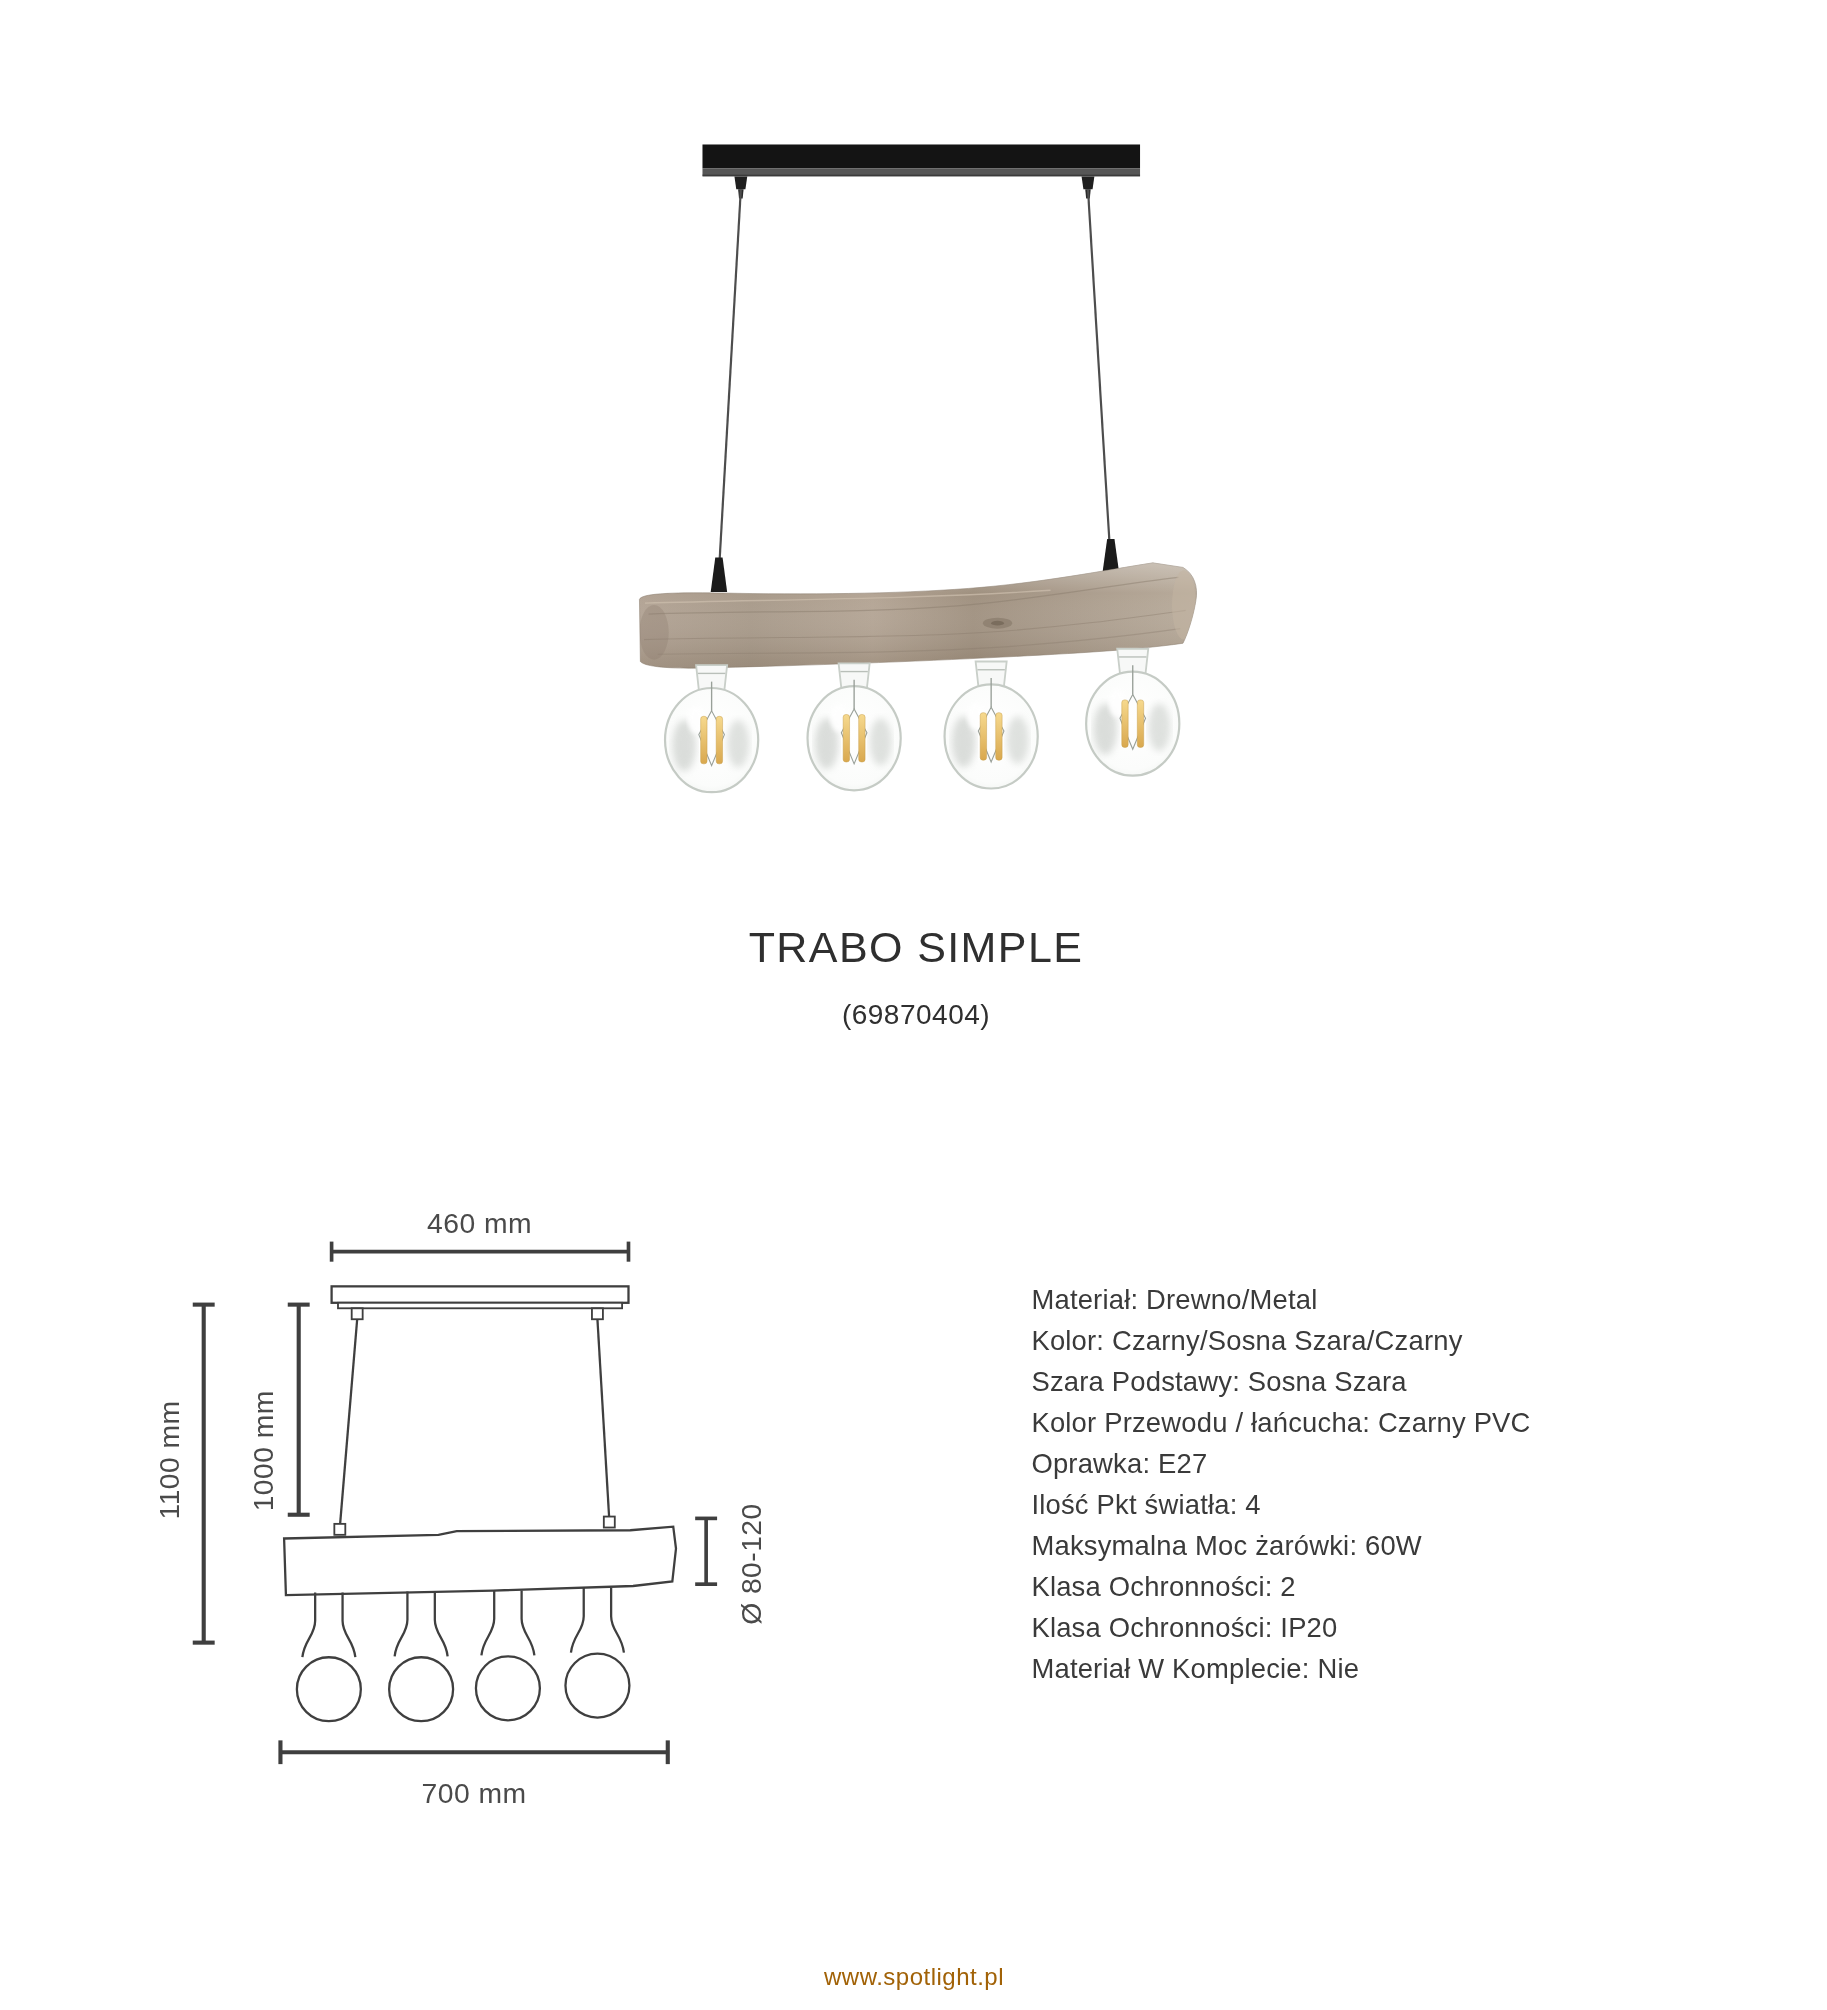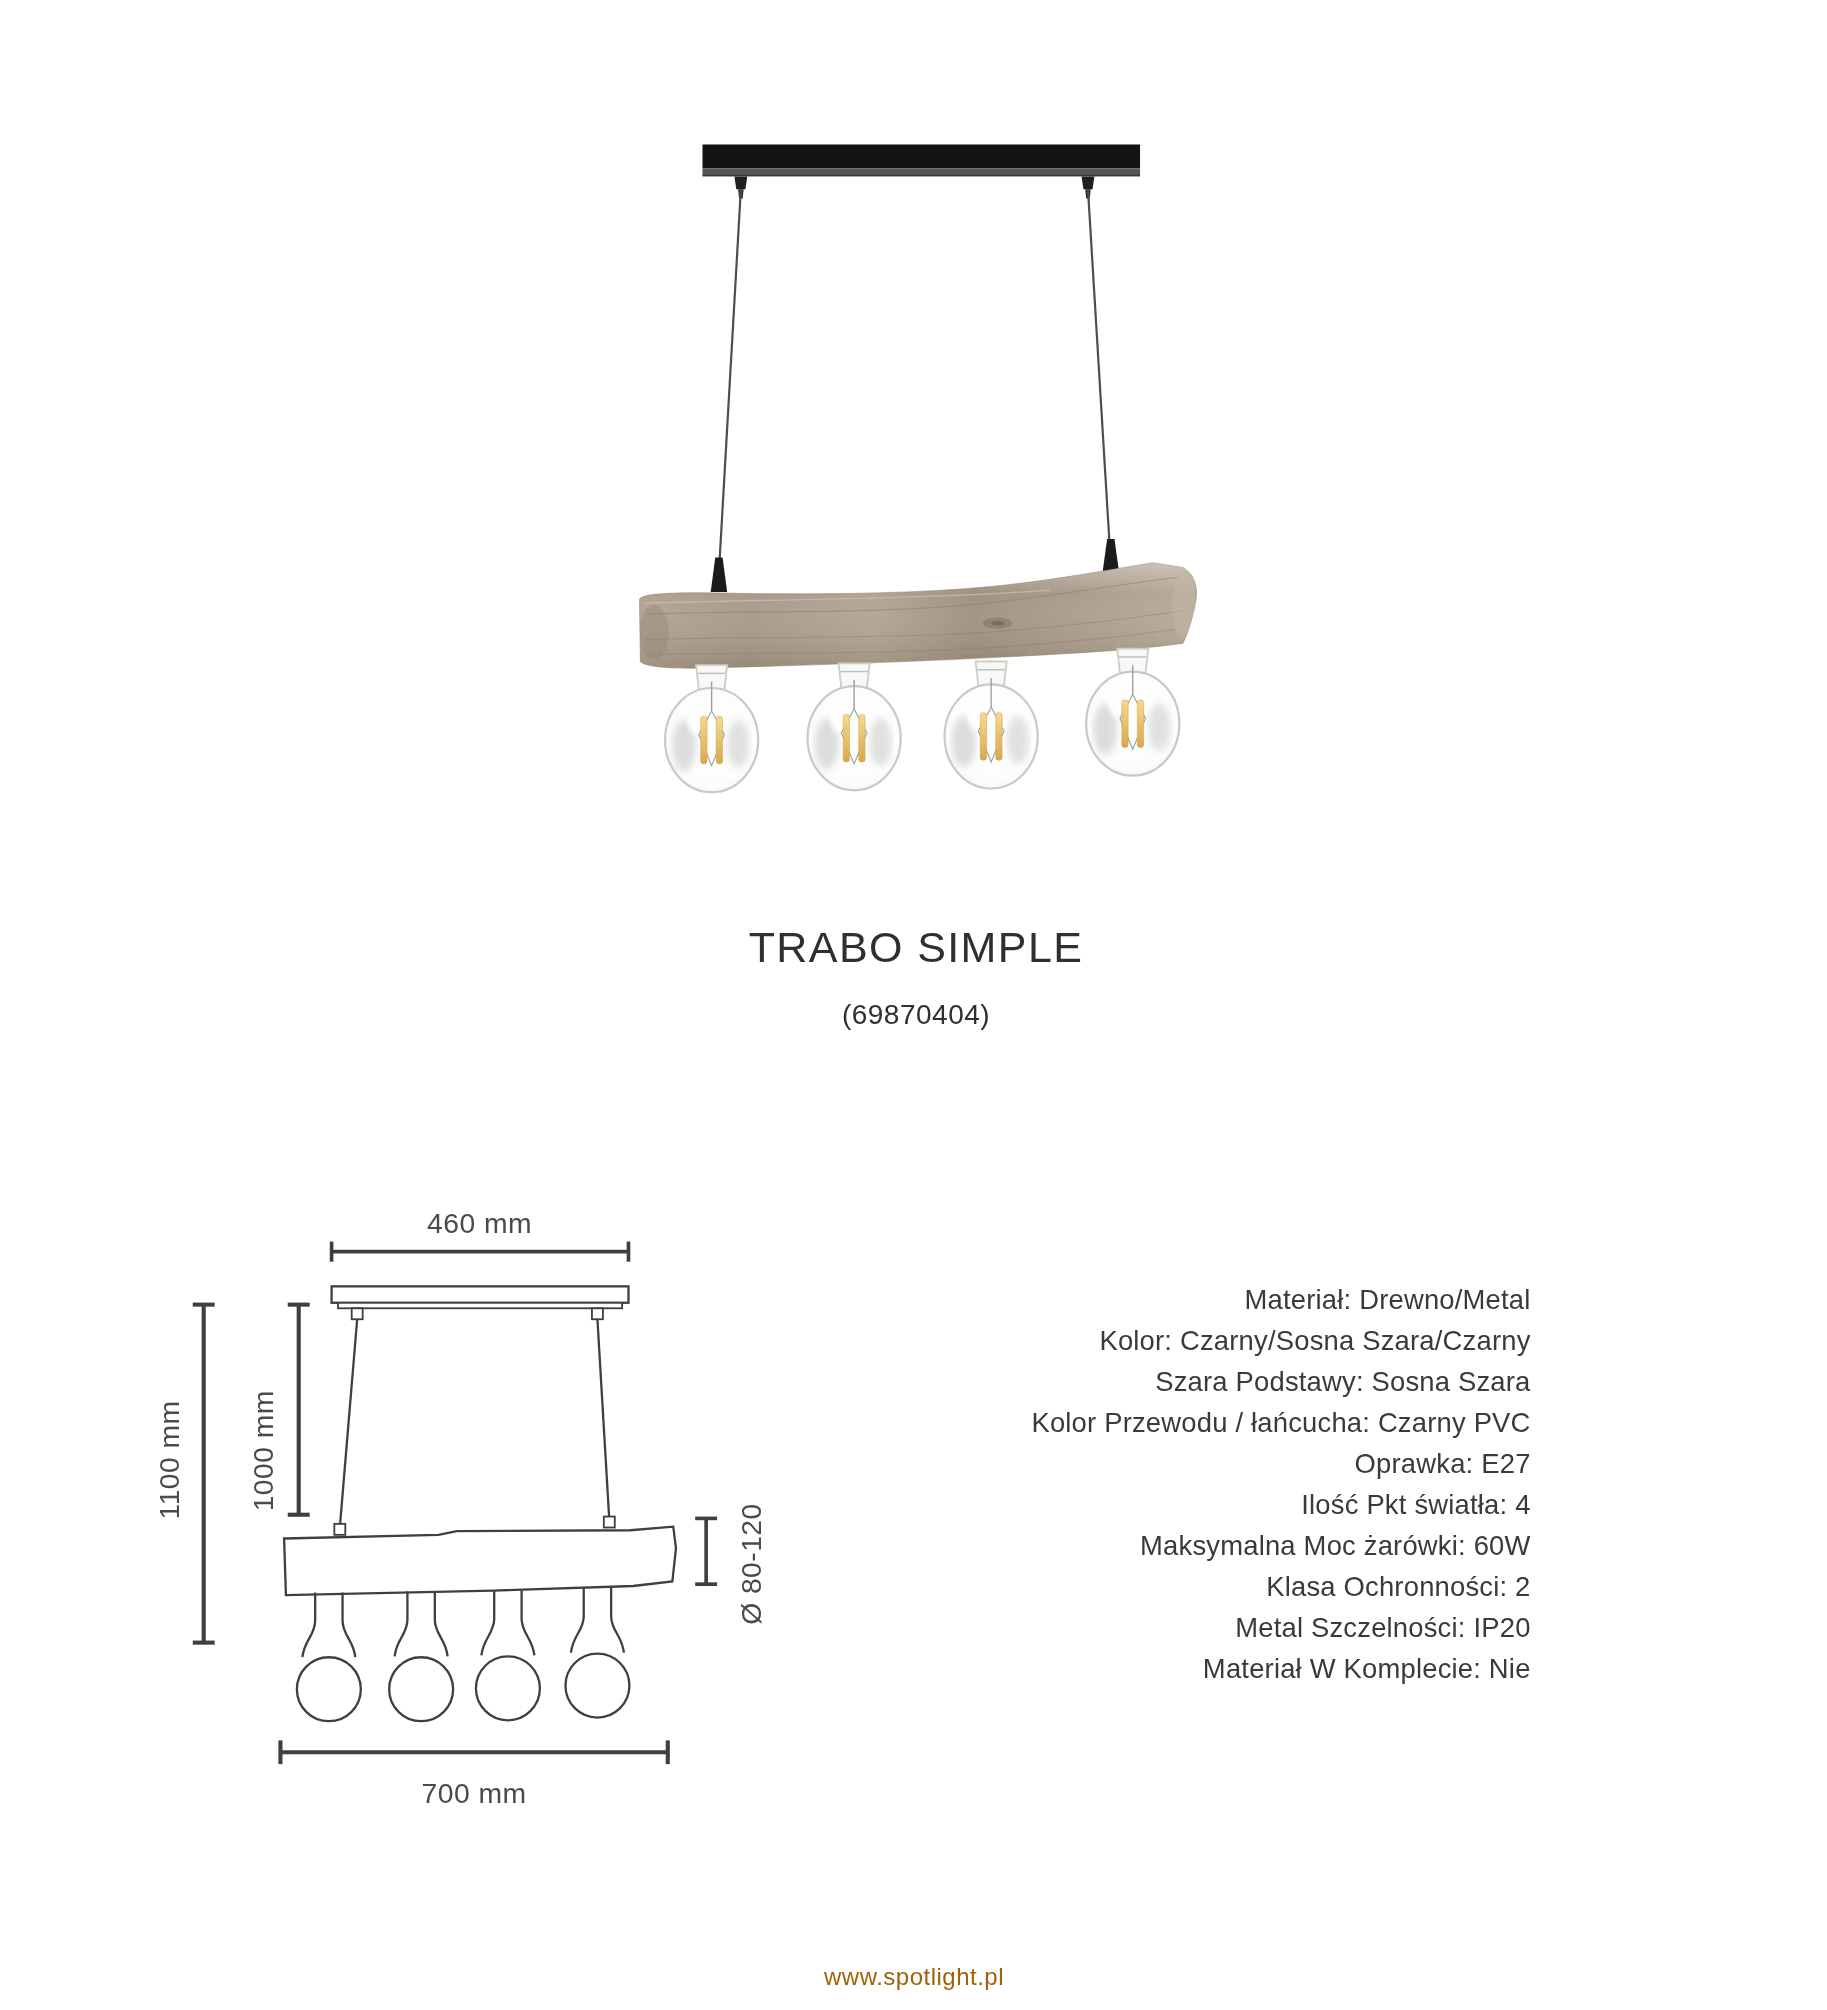--- a/index.html
+++ b/index.html
@@ -11,21 +11,21 @@
   .title{
     position:absolute;left:916px;top:923px;transform:translateX(-50%);
     font-size:43px;font-weight:300;letter-spacing:1.4px;color:#2f2f2f;white-space:nowrap;
   }
   .code{
     position:absolute;left:916px;top:979px;transform:translateX(-50%);
     font-size:28px;font-weight:300;letter-spacing:0.5px;color:#2f2f2f;white-space:nowrap;margin-top:20px;
   }
   .specs{
     position:absolute;left:1281px;top:1279px;transform:translateX(-50%);
-    text-align:right;font-size:27.4px;line-height:41px;color:#3a3a3a;
+    text-align:left;font-size:27.4px;line-height:41px;color:#3a3a3a;
     letter-spacing:0.2px;white-space:nowrap;
   }
   .footer{
     position:absolute;left:914px;top:1963px;transform:translateX(-50%);
     font-size:24px;color:#a16207;letter-spacing:0.5px;white-space:nowrap;
   }
   .dim{
     font-family:"Liberation Sans", sans-serif;
     font-size:31px;fill:#4a4a4a;letter-spacing:0.5px;
   }
@@ -239,20 +239,20 @@
 
 <div class="specs">
   <div>Materiał: Drewno/Metal</div>
   <div>Kolor: Czarny/Sosna Szara/Czarny</div>
   <div>Szara Podstawy: Sosna Szara</div>
   <div>Kolor Przewodu / łańcucha: Czarny PVC</div>
   <div>Oprawka: E27</div>
   <div>Ilość Pkt światła: 4</div>
   <div>Maksymalna Moc żarówki: 60W</div>
   <div>Klasa Ochronności: 2</div>
-  <div>Metal Szczelności: IP20</div>
+  <div>Klasa Ochronności: IP20</div>
   <div>Materiał W Komplecie: Nie</div>
 </div>
 
 <div class="footer">www.spotlight.pl</div>
 
 </div>
 
 
 </body></html>

